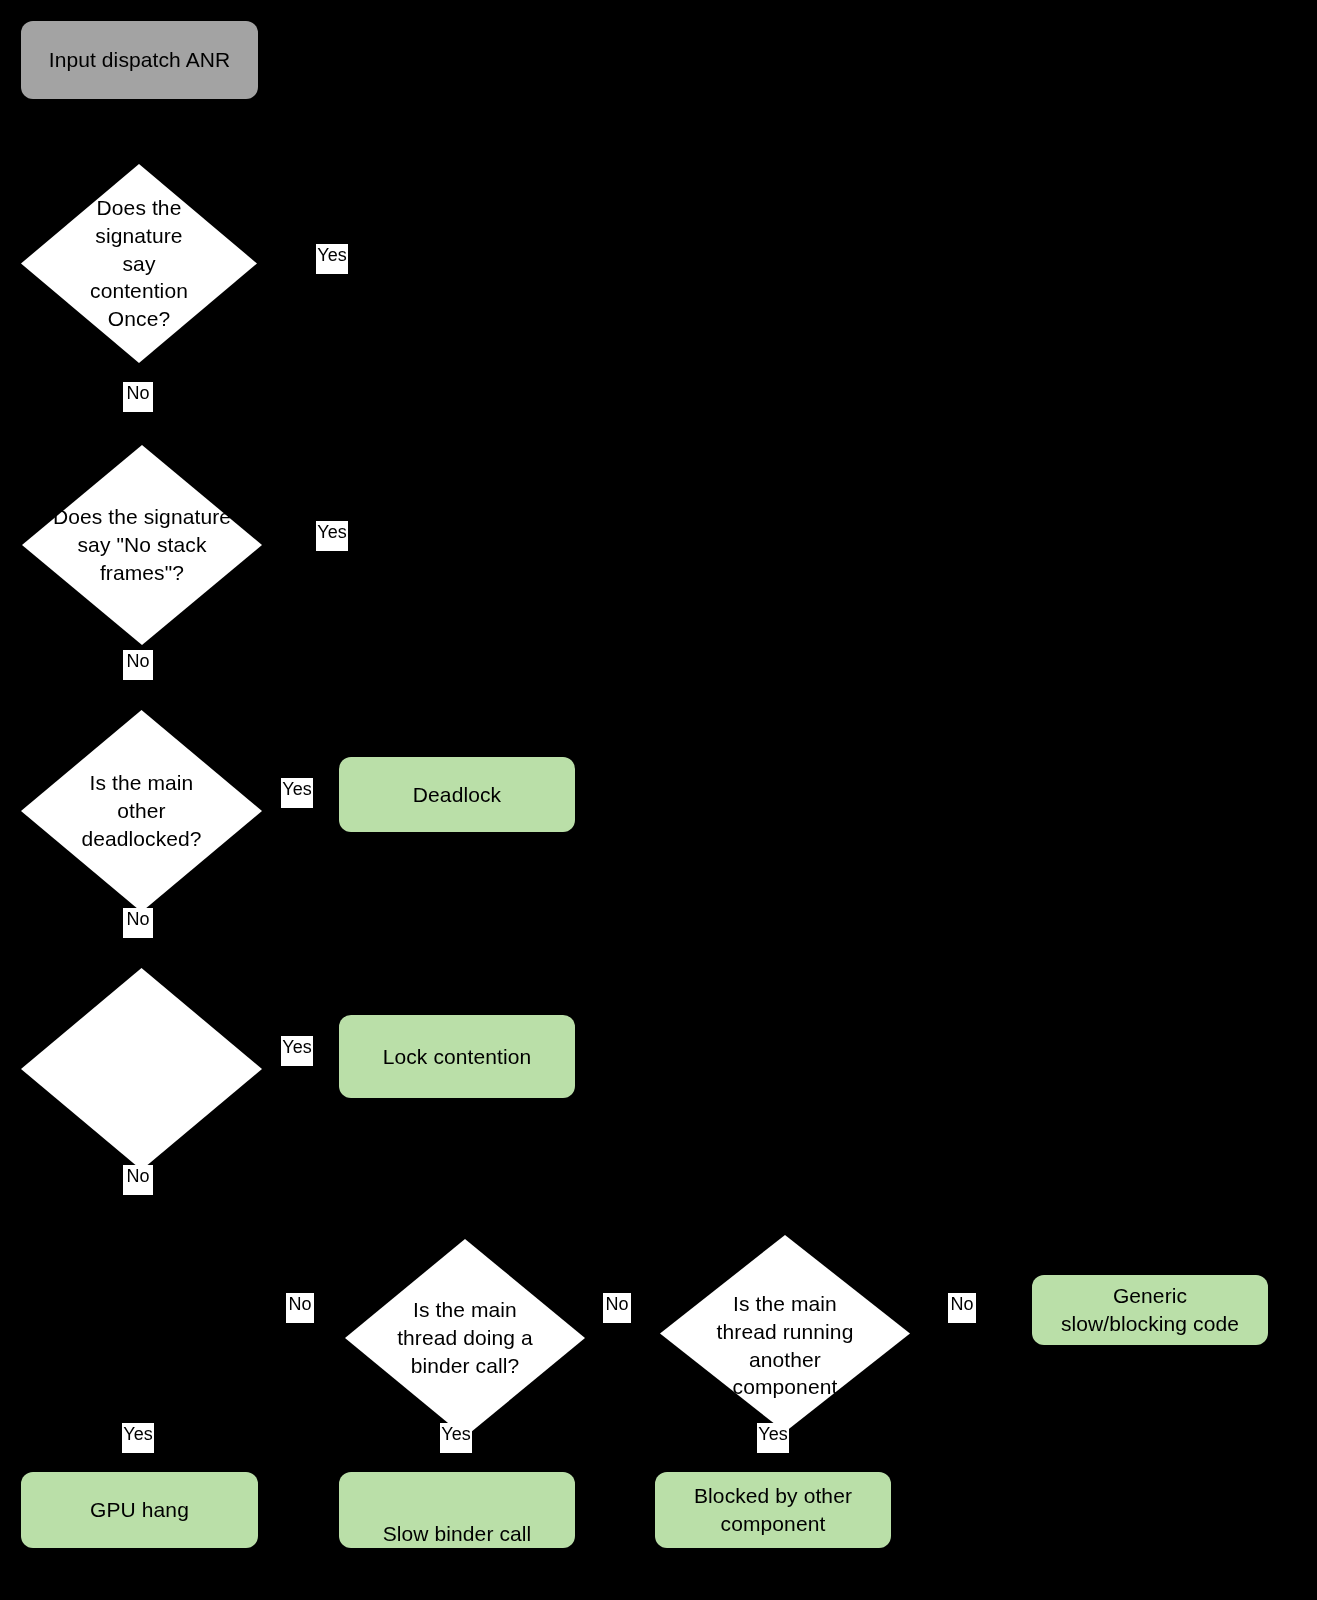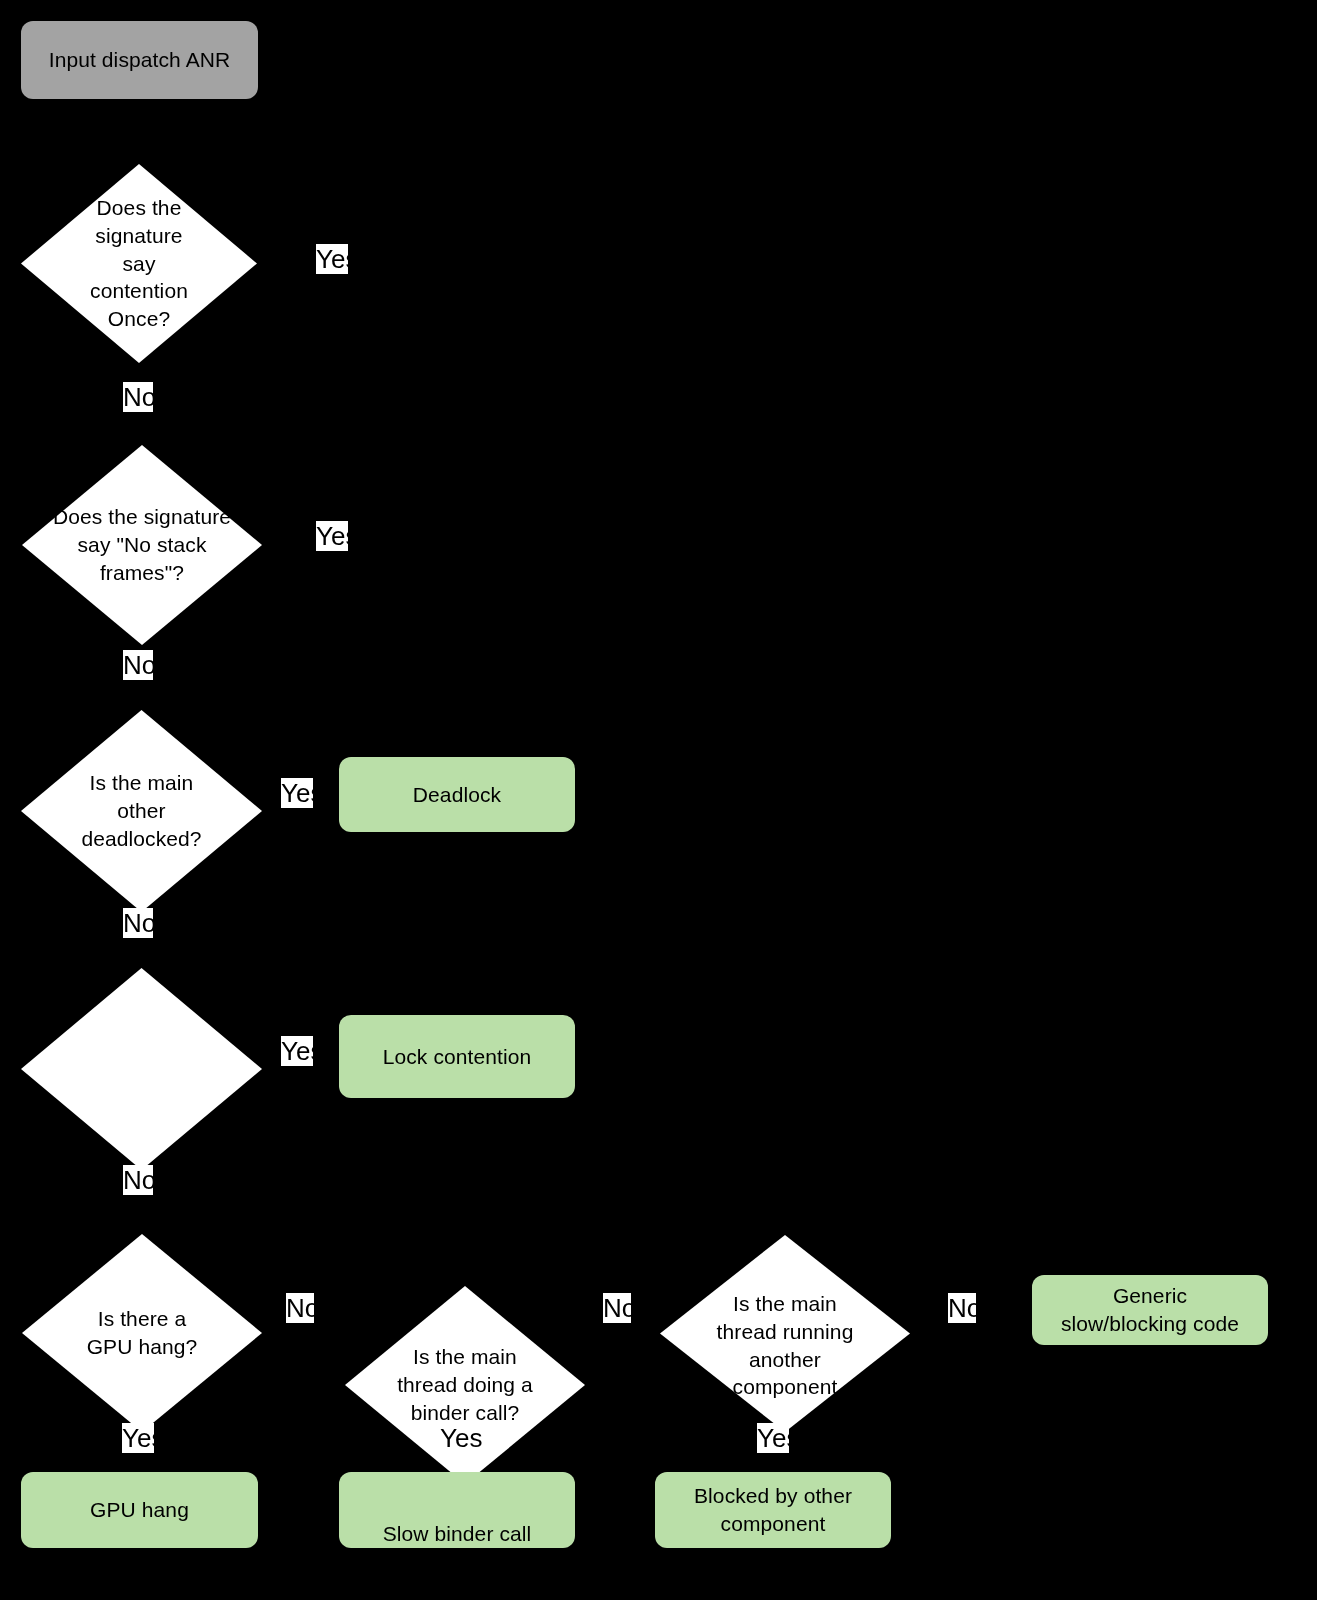--- a/index.html
+++ b/index.html
@@ -60,21 +60,21 @@
     width: 128%;
     color: #000000;
     pointer-events: none;
   }
 
   
   .edge-label {
     position: absolute;
     color: #000000;
     background: #ffffff;
-    font-size: 26px;
+    font-size: 18px;
     line-height: 1.12;
     white-space: nowrap;
     padding: 1px 0 2px 0;
     box-sizing: border-box;
     text-align: center;
     overflow: visible;
   }
 
   
   .edge {
@@ -174,30 +174,26 @@
   </div>
 
   <div class="node diamond" style="left:21px; top:968px; width:241px; height:202px;">
     <span class="dia-shape"></span>
   </div>
 
   <div class="node box green" style="left:339px; top:1015px; width:236px; height:83px;">
     <span>Lock contention</span>
   </div>
 
-  <div class="node diamond" style="left:22px; top:1234px; width:240px; height:198px;">
-    <span class="dia-shape"></span>
-    <span class="dia-text" style="width:130px;">Is there a GPU hang?</span>
-  </div>
 
   <div class="node box green" style="left:21px; top:1472px; width:237px; height:76px;">
     <span>GPU hang</span>
   </div>
 
-  <div class="node diamond" style="left:345px; top:1286px; width:240px; height:198px;">
+  <div class="node diamond" style="left:345px; top:1239px; width:240px; height:198px;">
     <span class="dia-shape"></span>
     <span class="dia-text" style="width:152px;">Is the main thread doing a binder call?</span>
   </div>
 
   <div class="node box green" style="left:339px; top:1472px; width:236px; height:76px;align-items:flex-end;">
     <span>Slow binder call</span>
   </div>
 
   <div class="node diamond" style="left:660px; top:1235px; width:250px; height:197px;">
     <span class="dia-shape"></span>

